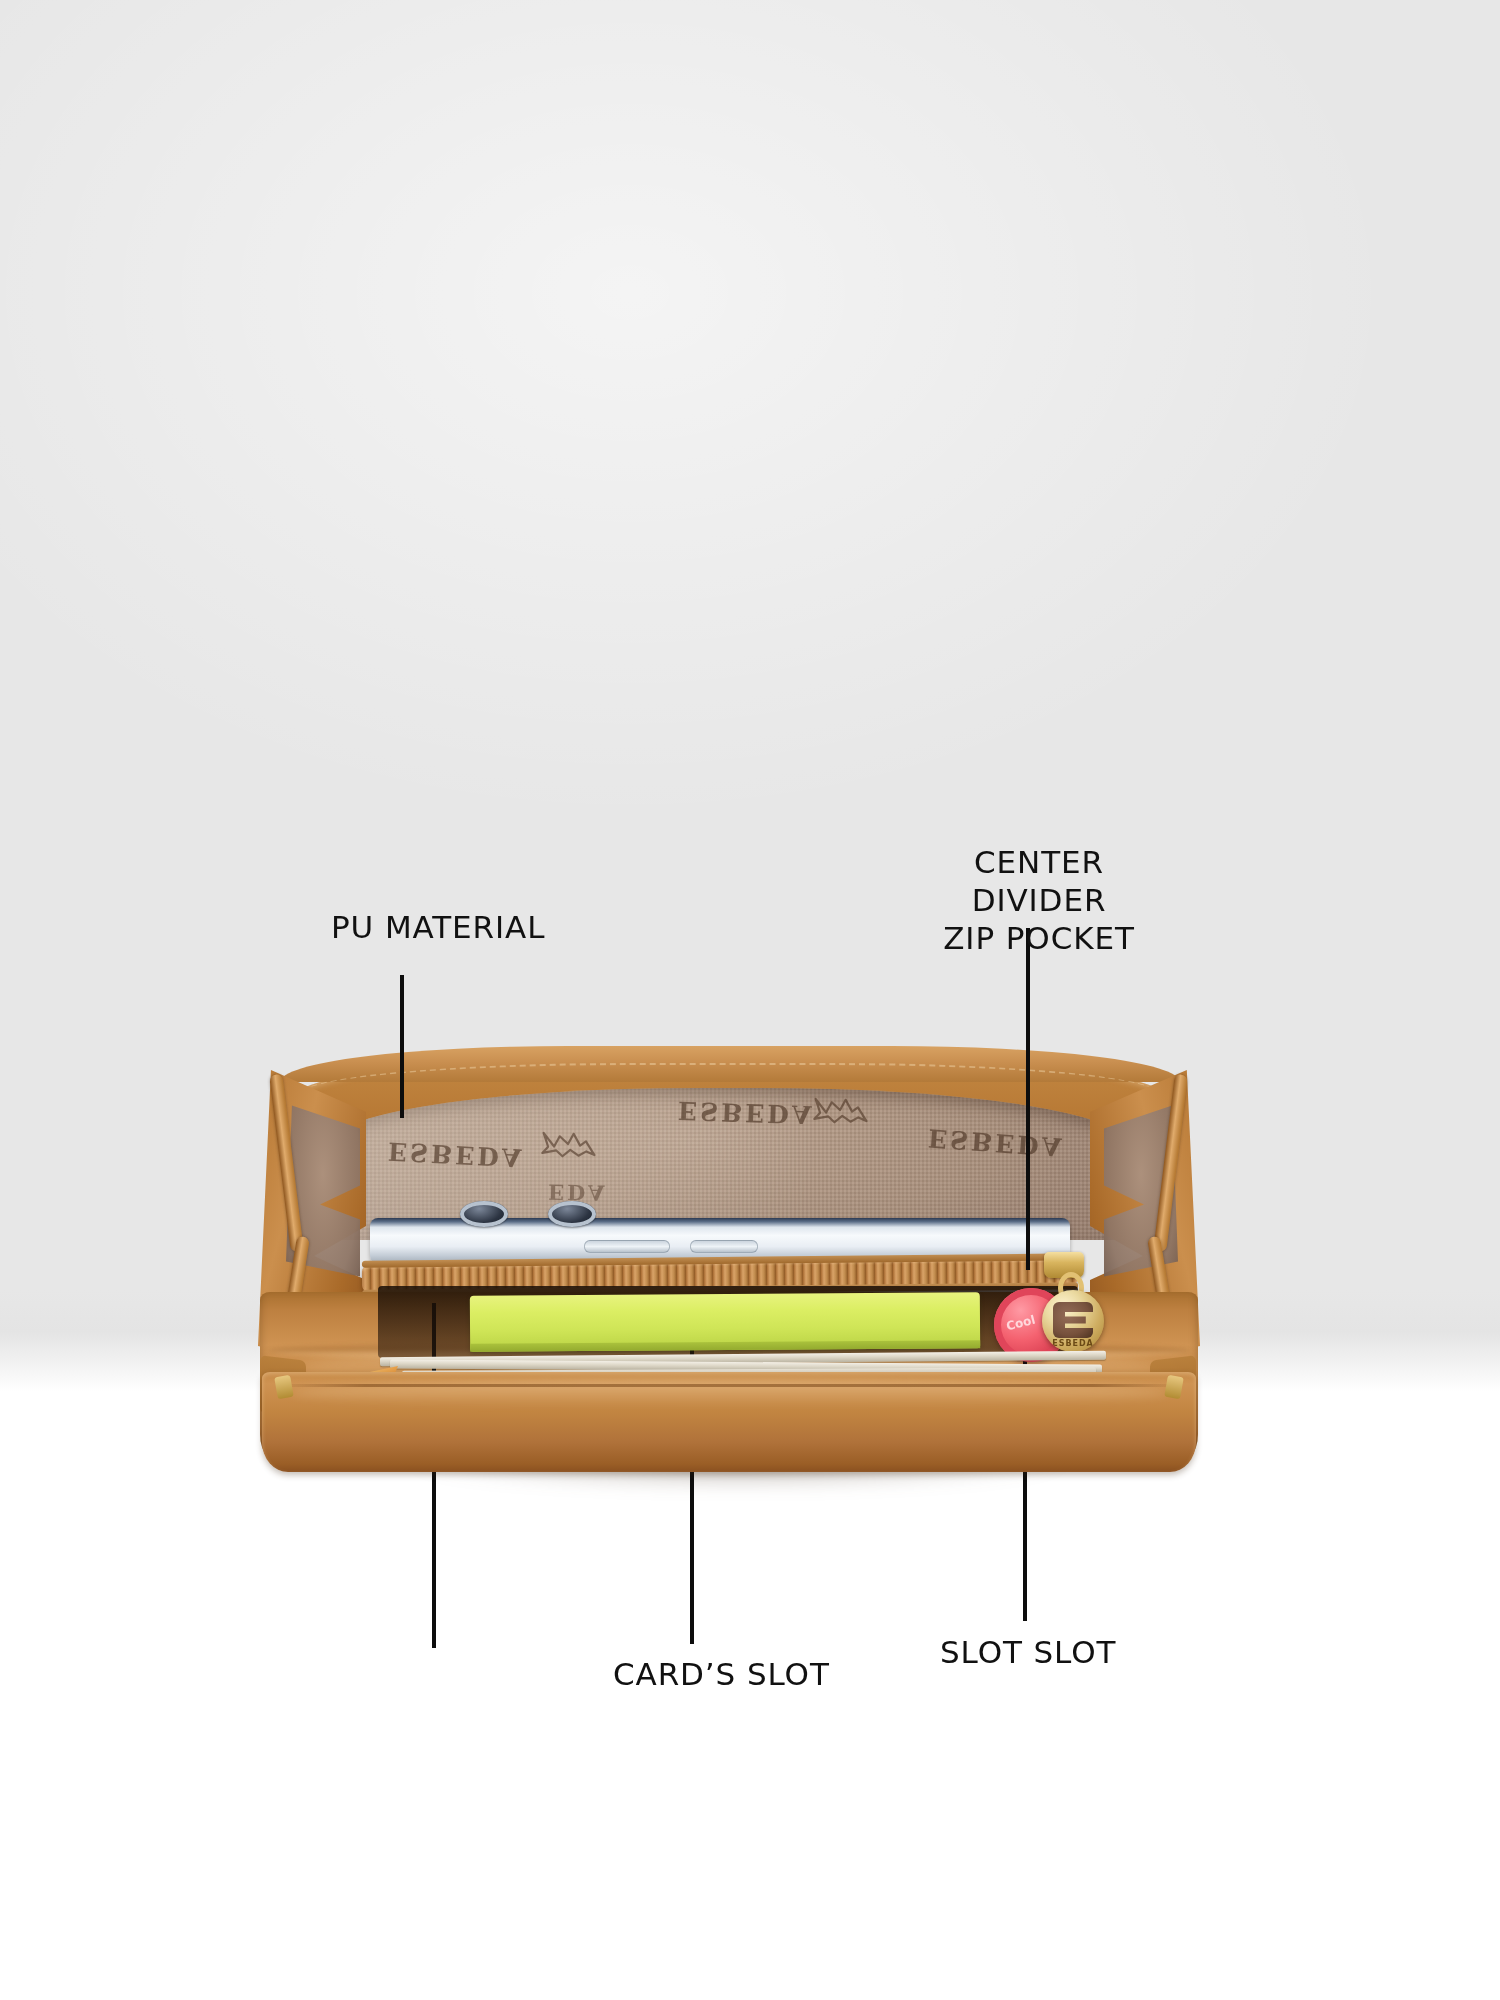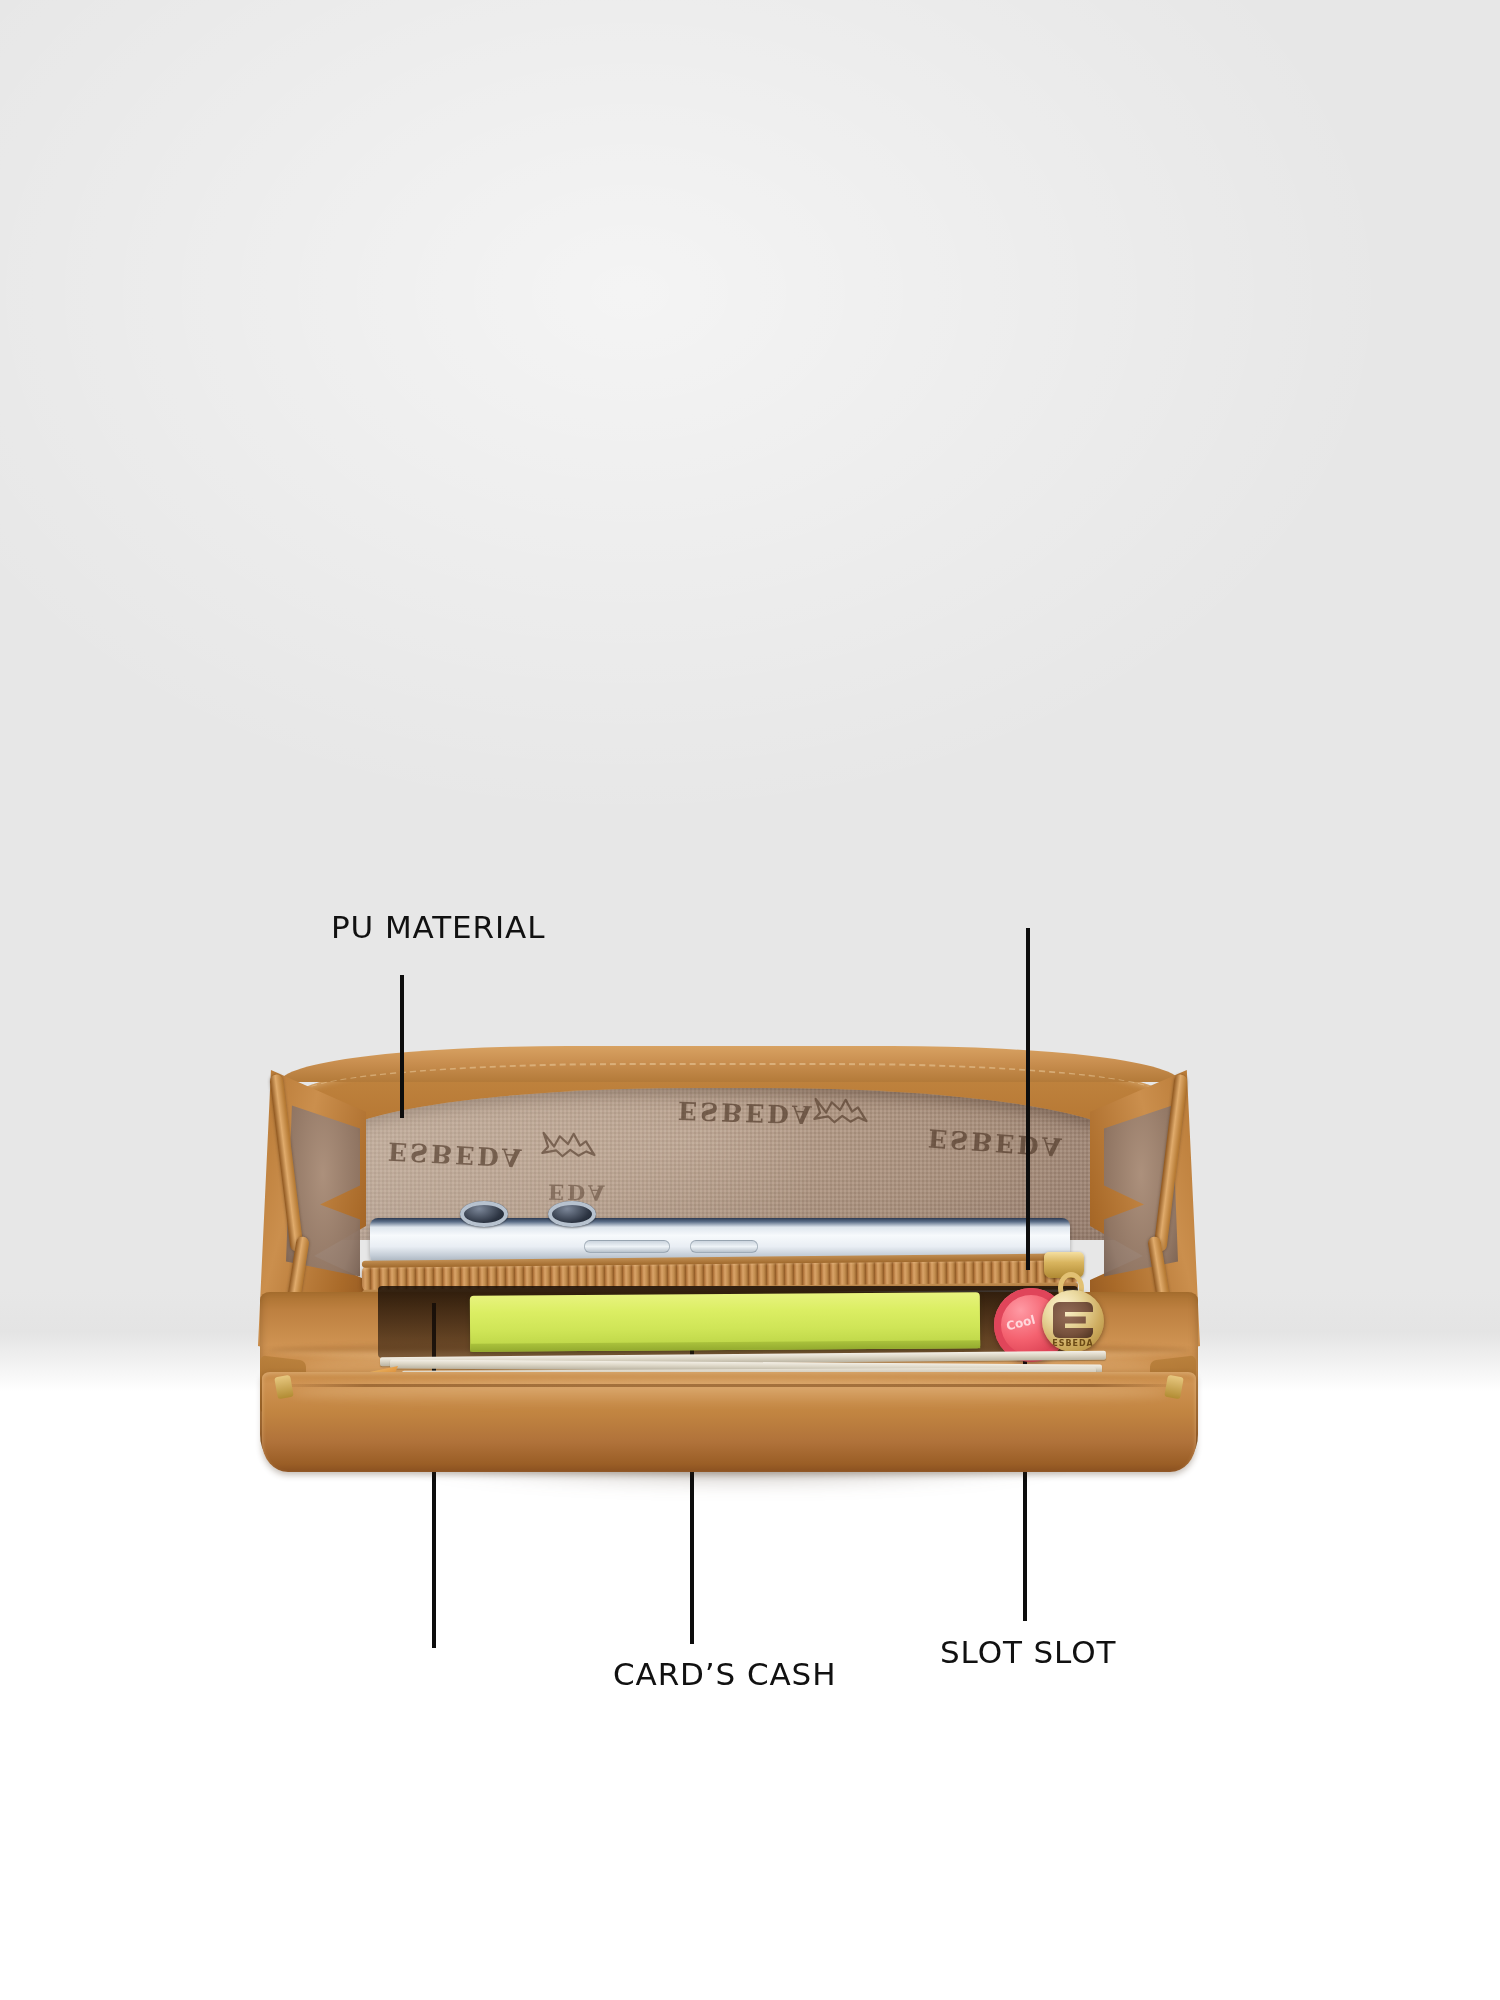--- a/index.html
+++ b/index.html
@@ -545,19 +545,21 @@
   </div>
 
   <div class="leader ld-pu"></div>
   <div class="leader ld-center"></div>
   <div class="leader ld-compart"></div>
   <div class="leader ld-card"></div>
   <div class="leader ld-cash"></div>
 
   <div class="label lbl-pu">PU MATERIAL</div>
 
-
-
-  <div class="label lbl-card">CARD’S CASH</div>
+  <div class="label lbl-center">CENTER DIVIDER
+ZIP POCKET</div>
+
+
+  <div class="label lbl-card">CARD’S SLOT</div>
 
   <div class="label lbl-cash">SLOT SLOT</div>
 
 </div>
 
 </body></html>

